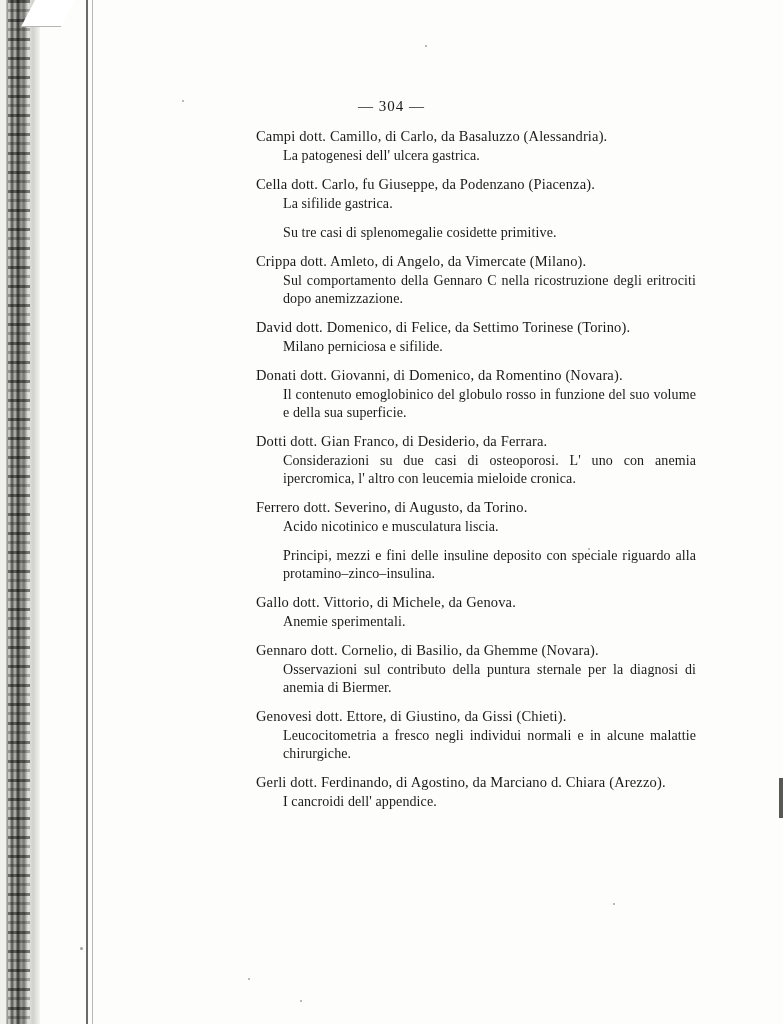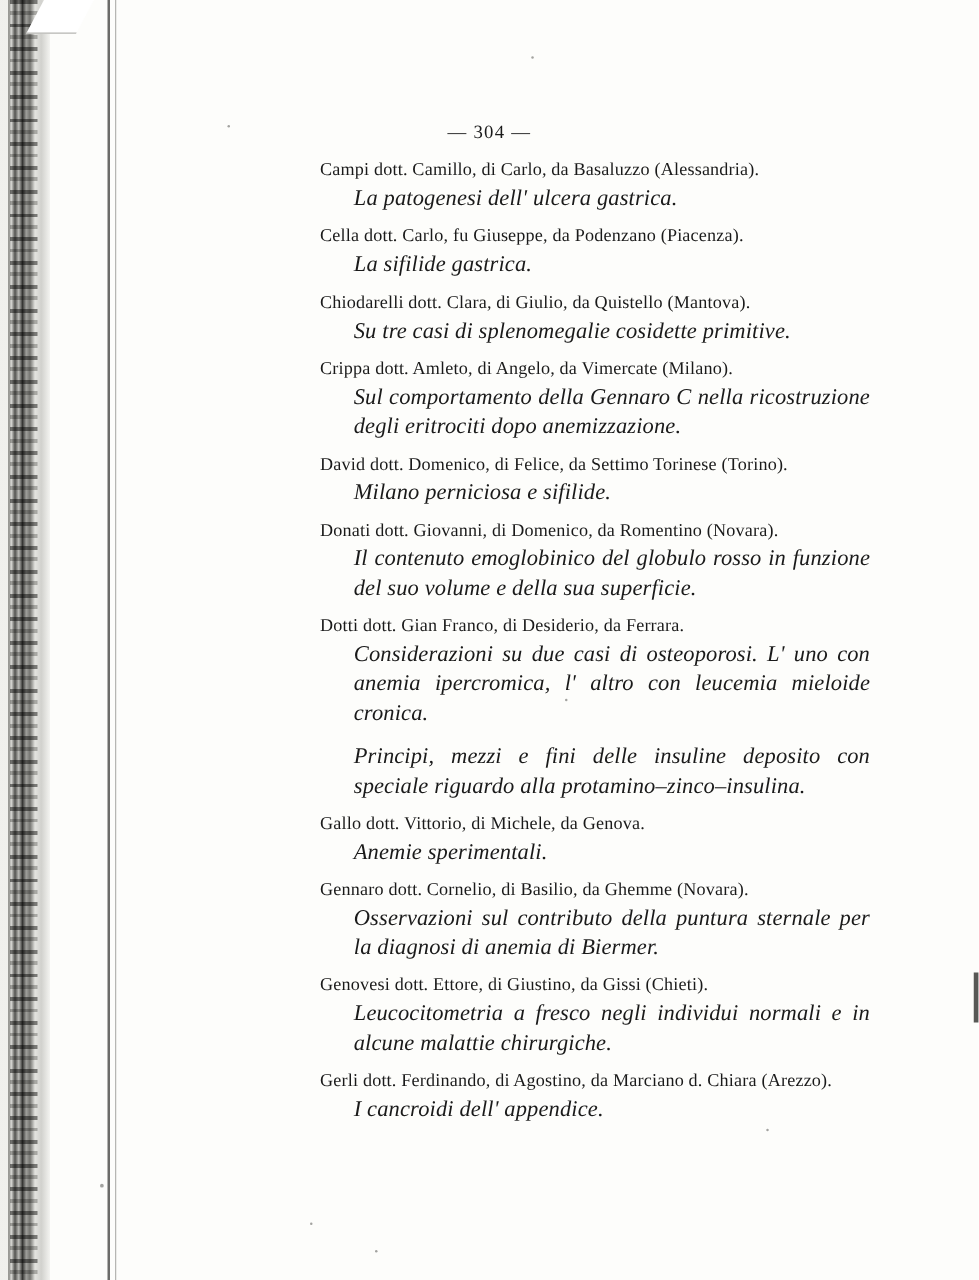--- a/index.html
+++ b/index.html
@@ -122,22 +122,21 @@
   .entry {
     margin-bottom: 11px;
   }
   .entry-name {
     font-size: 14.5px;
     line-height: 1.22;
     letter-spacing: 0.15px;
     text-indent: 0;
   }
   .entry-title {
-    font-size: 18px;
-    font-style: italic;
+    font-size: 14px;
     line-height: 1.3;
     margin-top: 1px;
     padding-left: 27px;
     letter-spacing: 0.1px;
     text-align: justify;
   }
   .entry-title.nohang {
     text-align: left;
   }
 </style>
@@ -170,21 +169,20 @@
       <div class="entry-name">Campi dott. Camillo, di Carlo, da Basaluzzo (Alessandria).</div>
       <div class="entry-title nohang">La patogenesi dell' ulcera gastrica.</div>
     </div>
 
     <div class="entry">
       <div class="entry-name">Cella dott. Carlo, fu Giuseppe, da Podenzano (Piacenza).</div>
       <div class="entry-title nohang">La sifilide gastrica.</div>
     </div>
 
     <div class="entry">
-      <div class="entry-name">Chiodarelli dott. Clara, di Giulio, da Quistello (Mantova).</div>
       <div class="entry-title nohang">Su tre casi di splenomegalie cosidette primitive.</div>
     </div>
 
     <div class="entry">
       <div class="entry-name">Crippa dott. Amleto, di Angelo, da Vimercate (Milano).</div>
       <div class="entry-title">Sul comportamento della Gennaro C nella ricostruzione degli eritrociti dopo anemizzazione.</div>
     </div>
 
     <div class="entry">
       <div class="entry-name">David dott. Domenico, di Felice, da Settimo Torinese (Torino).</div>
@@ -195,20 +193,24 @@
       <div class="entry-name">Donati dott. Giovanni, di Domenico, da Romentino (Novara).</div>
       <div class="entry-title">Il contenuto emoglobinico del globulo rosso in funzione del suo volume e della sua superficie.</div>
     </div>
 
     <div class="entry">
       <div class="entry-name">Dotti dott. Gian Franco, di Desiderio, da Ferrara.</div>
       <div class="entry-title">Considerazioni su due casi di osteoporosi. L' uno con anemia ipercromica, l' altro con leucemia mieloide cronica.</div>
     </div>
 
 
+    <div class="entry">
+      <div class="entry-name">Ferrero dott. Severino, di Augusto, da Torino.</div>
+      <div class="entry-title nohang">Acido nicotinico e musculatura liscia.</div>
+    </div>
 
     <div class="entry">
       <div class="entry-title">Principi, mezzi e fini delle insuline deposito con speciale riguardo alla protamino–zinco–insulina.</div>
     </div>
 
     <div class="entry">
       <div class="entry-name">Gallo dott. Vittorio, di Michele, da Genova.</div>
       <div class="entry-title nohang">Anemie sperimentali.</div>
     </div>
 

